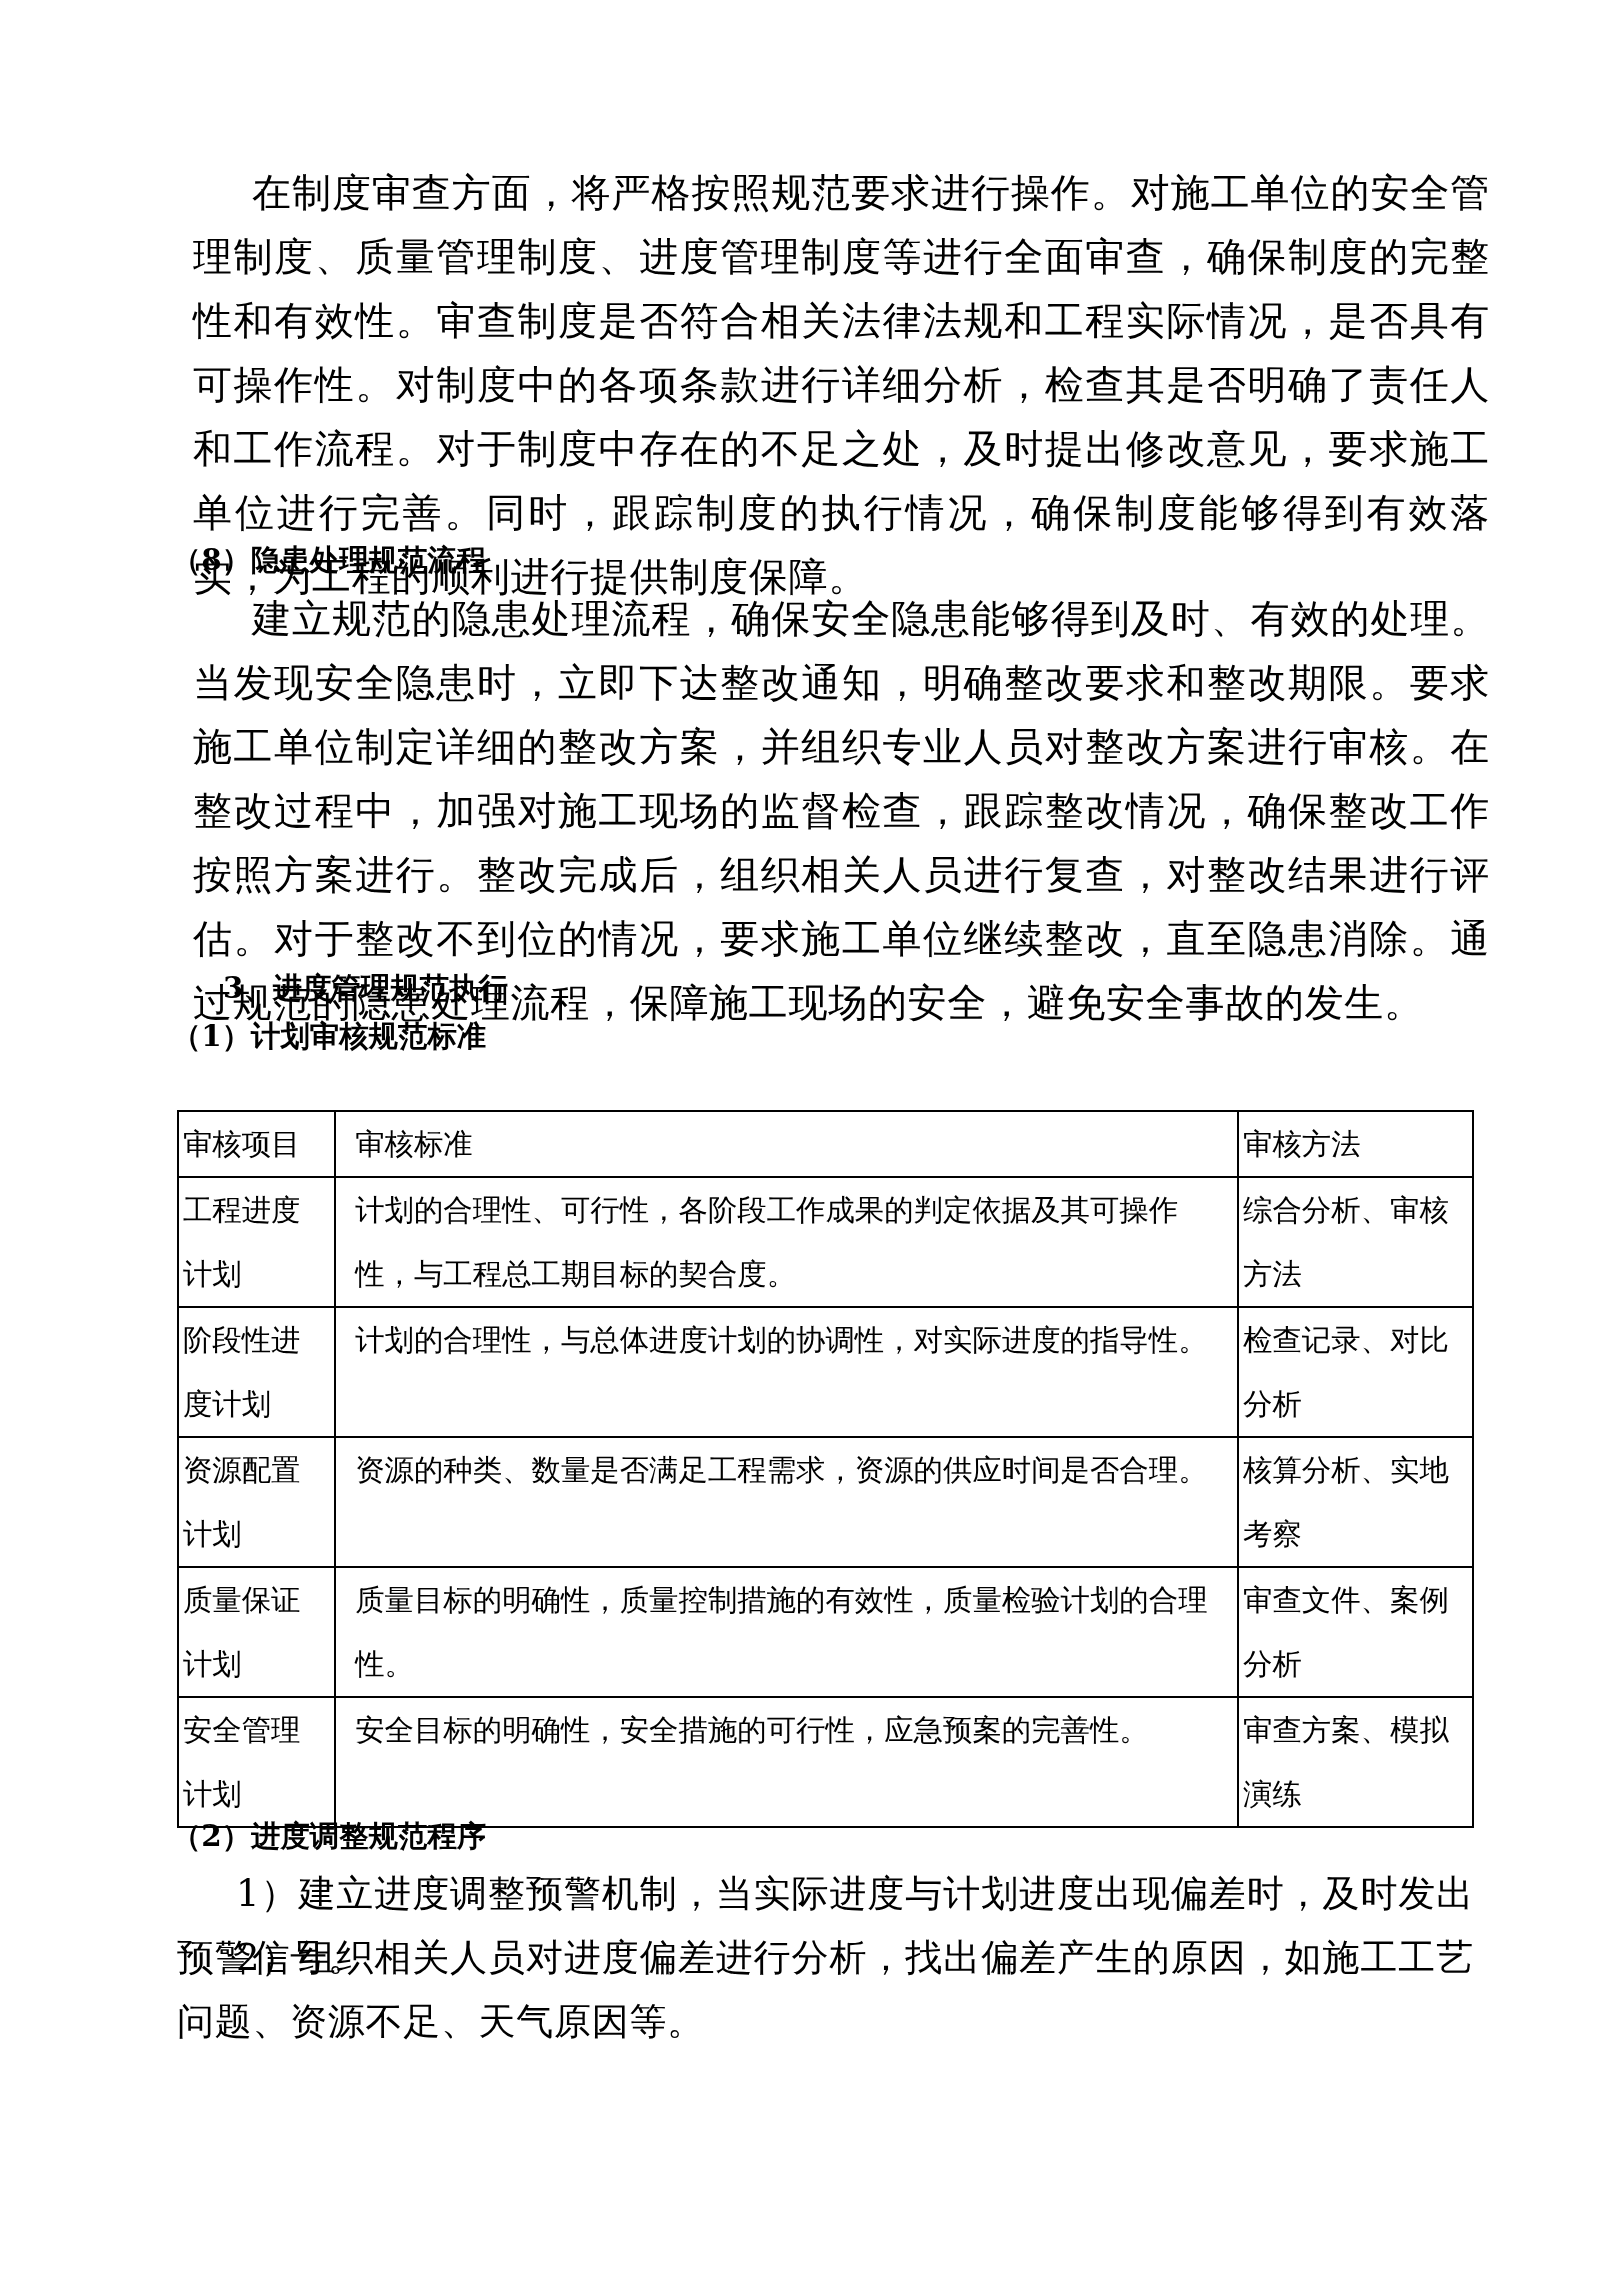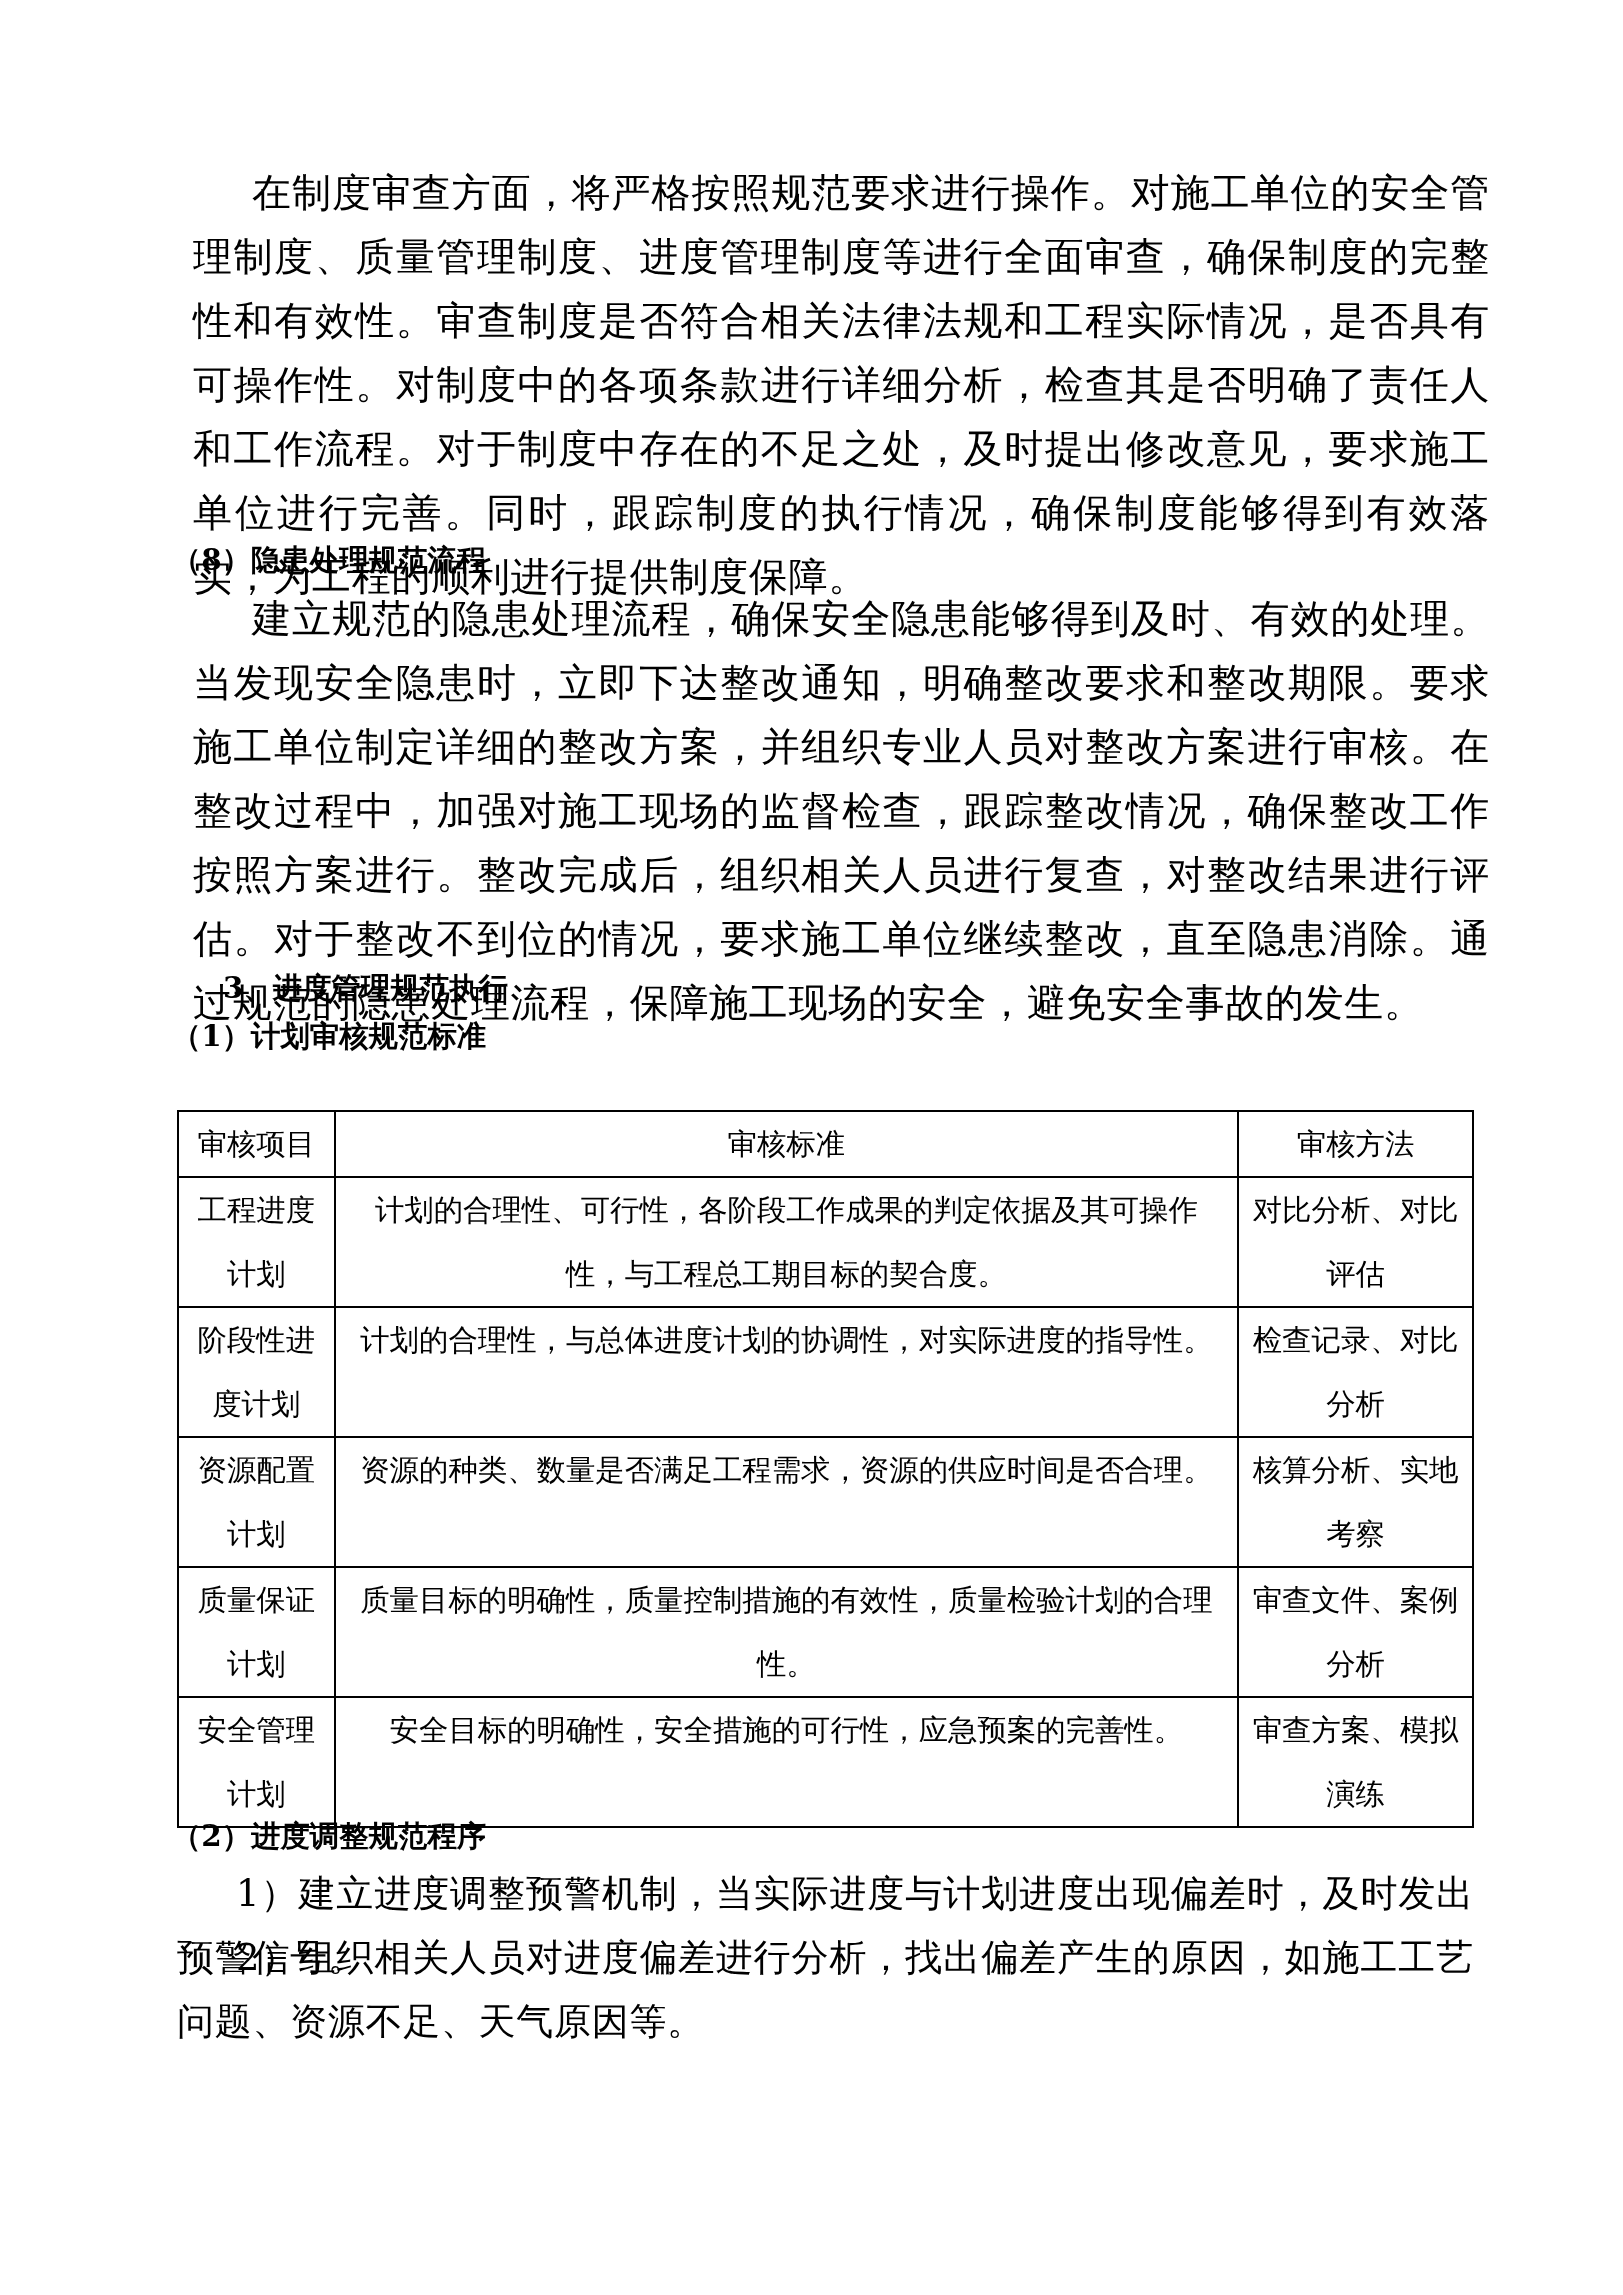--- a/index.html
+++ b/index.html
@@ -7,21 +7,21 @@
          font-family:"DejaVu Serif","Liberation Serif",serif; color:#000; }
   .page { position:absolute; left:177px; top:0; width:1297px; }
   .para { position:absolute; left:0; width:1297px; font-size:39px; line-height:64px;
           text-align:justify; text-indent:59px; letter-spacing:0.7px; margin:16px; }
   .heading { position:absolute; left:0; font-size:29.4px; line-height:39px; font-weight:bold; margin:0; }
   .heading.sub { left:-5.2px; }
   .numbered { position:absolute; left:0; width:1297px; font-size:37px; line-height:64px;
               text-indent:59px; text-align:justify; margin:0; letter-spacing:0.7px; }
   table.audit { position:absolute; left:0; top:1110px; width:1297px; border-collapse:collapse;
                 font-size:29.4px; }
-  table.audit td { border:2px solid #000; text-align:center; vertical-align:top;
+  table.audit td { border:2px solid #000; vertical-align:top;
                    line-height:64px; padding:0 3.9px;font-family:Liberation Serif, serif; }
   table.audit td.c1 { width:151px; }
   table.audit td.c2 { width:891px; padding:0 19.6px; }
   table.audit td.c3 { width:231px; }
   table.audit tr.hdr td { height:64px; }
   table.audit tr.row td { height:128px; }
 </style>
 </head>
 <body>
 
@@ -40,21 +40,21 @@
   <table class="audit">
     <tbody>
         <tr class="hdr">
       <td class="c1">审核项目</td>
       <td class="c2">审核标准</td>
       <td class="c3">审核方法</td>
     </tr>
     <tr class="row">
       <td class="c1">工程进度计划</td>
       <td class="c2">计划的合理性、可行性，各阶段工作成果的判定依据及其可操作性，与工程总工期目标的契合度。</td>
-      <td class="c3">对比分析、对比评估</td>
+      <td class="c3">综合分析、审核方法</td>
     </tr>
     <tr class="row">
       <td class="c1">阶段性进度计划</td>
       <td class="c2">计划的合理性，与总体进度计划的协调性，对实际进度的指导性。</td>
       <td class="c3">检查记录、对比分析</td>
     </tr>
     <tr class="row">
       <td class="c1">资源配置计划</td>
       <td class="c2">资源的种类、数量是否满足工程需求，资源的供应时间是否合理。</td>
       <td class="c3">核算分析、实地考察</td>

